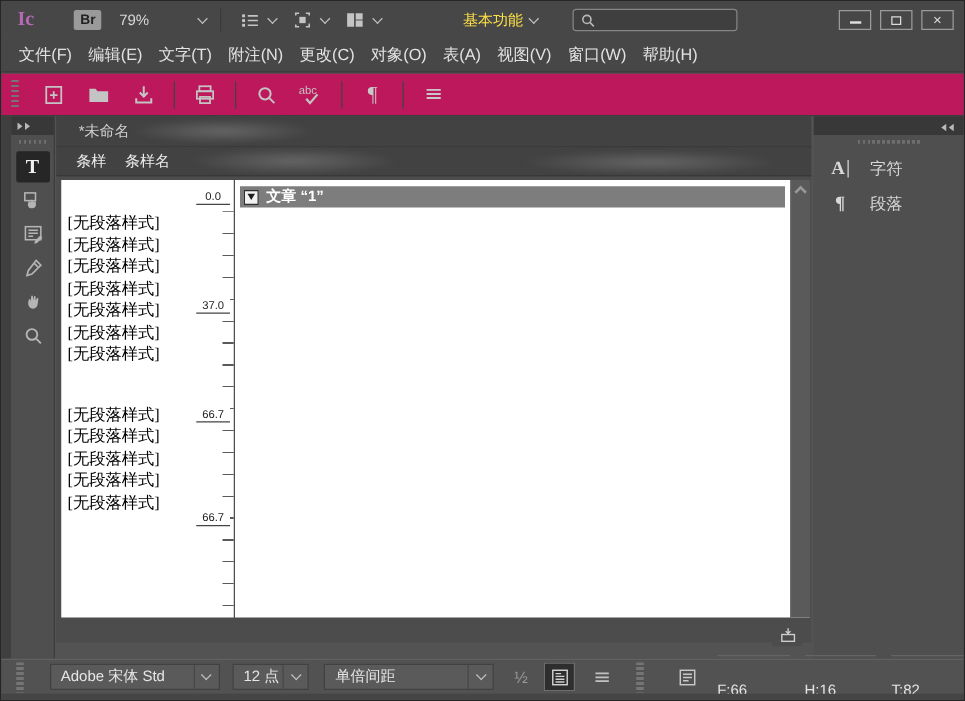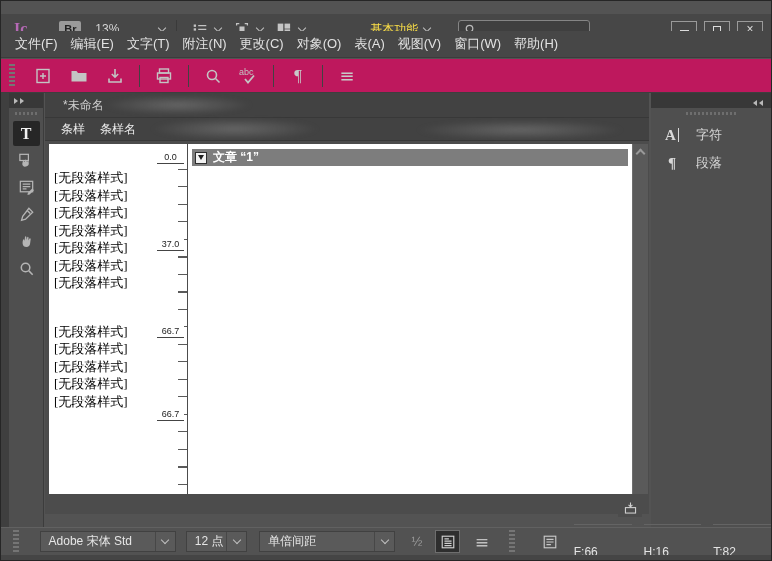--- a/index.html
+++ b/index.html
@@ -5,21 +5,21 @@
   * { margin:0; padding:0; box-sizing:border-box; }
   html,body { background:#2b2b2b; }
   .app {
     position:relative; width:772px; height:561px;
     background:#535353; overflow:hidden;
     font-family:"Liberation Sans", sans-serif;
     border:1px solid #262626;
     color:#e0e0e0;
   }
   
-  .titlebar { position:absolute; top:0; left:0; right:0; height:30px; background:#474747; display:flex; align-items:center;margin-top:13px; }
+  .titlebar { position:absolute; top:0; left:0; right:0; height:30px; background:#474747; display:flex; align-items:center; }
   .logo { margin-left:13px; font-family:"Liberation Serif", serif; font-weight:bold; font-size:16px; color:#b569b5; letter-spacing:0; }
   .br-btn { margin-left:32px; width:22px; height:16px; background:#9a9a9a; color:#222; font-size:11px; font-weight:bold; display:flex; align-items:center; justify-content:center; border-radius:2px; cursor:default; }
   .dd { display:flex; align-items:center; cursor:default; }
   .zoom-dd { margin-left:14px; width:72px; justify-content:space-between; font-size:12px; color:#d6d6d6; }
   .chev { width:6px; height:6px; border-right:1.5px solid #c0c0c0; border-bottom:1.5px solid #c0c0c0; transform:rotate(45deg); display:inline-block; margin:0 2px 3px 6px; }
   .vsep { width:1px; height:18px; background:#3a3a3a; margin:0 9px; display:inline-block; }
   .icon-dd { display:flex; align-items:center; margin:0 5px; }
   .ic { display:block; }
   .workspace-dd { margin-left:58px; font-size:12px; color:#fde047; display:flex; align-items:center; }
   .searchbox { margin-left:26px; width:132px; height:18px; background:#3f3f3f; border:1px solid #858585; border-radius:3px; display:flex; align-items:center; padding:0 5px; }
@@ -104,21 +104,21 @@
 </style>
 </head>
 <body>
 
 <div class="app">
 
   <div class="titlebar">
     <span class="logo">Ic</span>
     <span class="br-btn">Br</span>
     <span class="dd zoom-dd">
-      <span>13%</span>
+      <span>79%</span>
       <i class="chev"></i>
     </span>
     <i class="vsep"></i>
     <span class="icon-dd">
       <svg class="ic" width="18" height="18" viewBox="0 0 20 20" fill="none" stroke="#c4c4c4" stroke-width="1.4">
         <rect x="3" y="5" width="2.6" height="2.6" fill="#c4c4c4" stroke="none"></rect>
         <rect x="3" y="9.2" width="2.6" height="2.6" fill="#c4c4c4" stroke="none"></rect>
         <rect x="3" y="13.4" width="2.6" height="2.6" fill="#c4c4c4" stroke="none"></rect>
         <path d="M8 6.3h9M8 10.5h9M8 14.7h9"></path>
       </svg>

